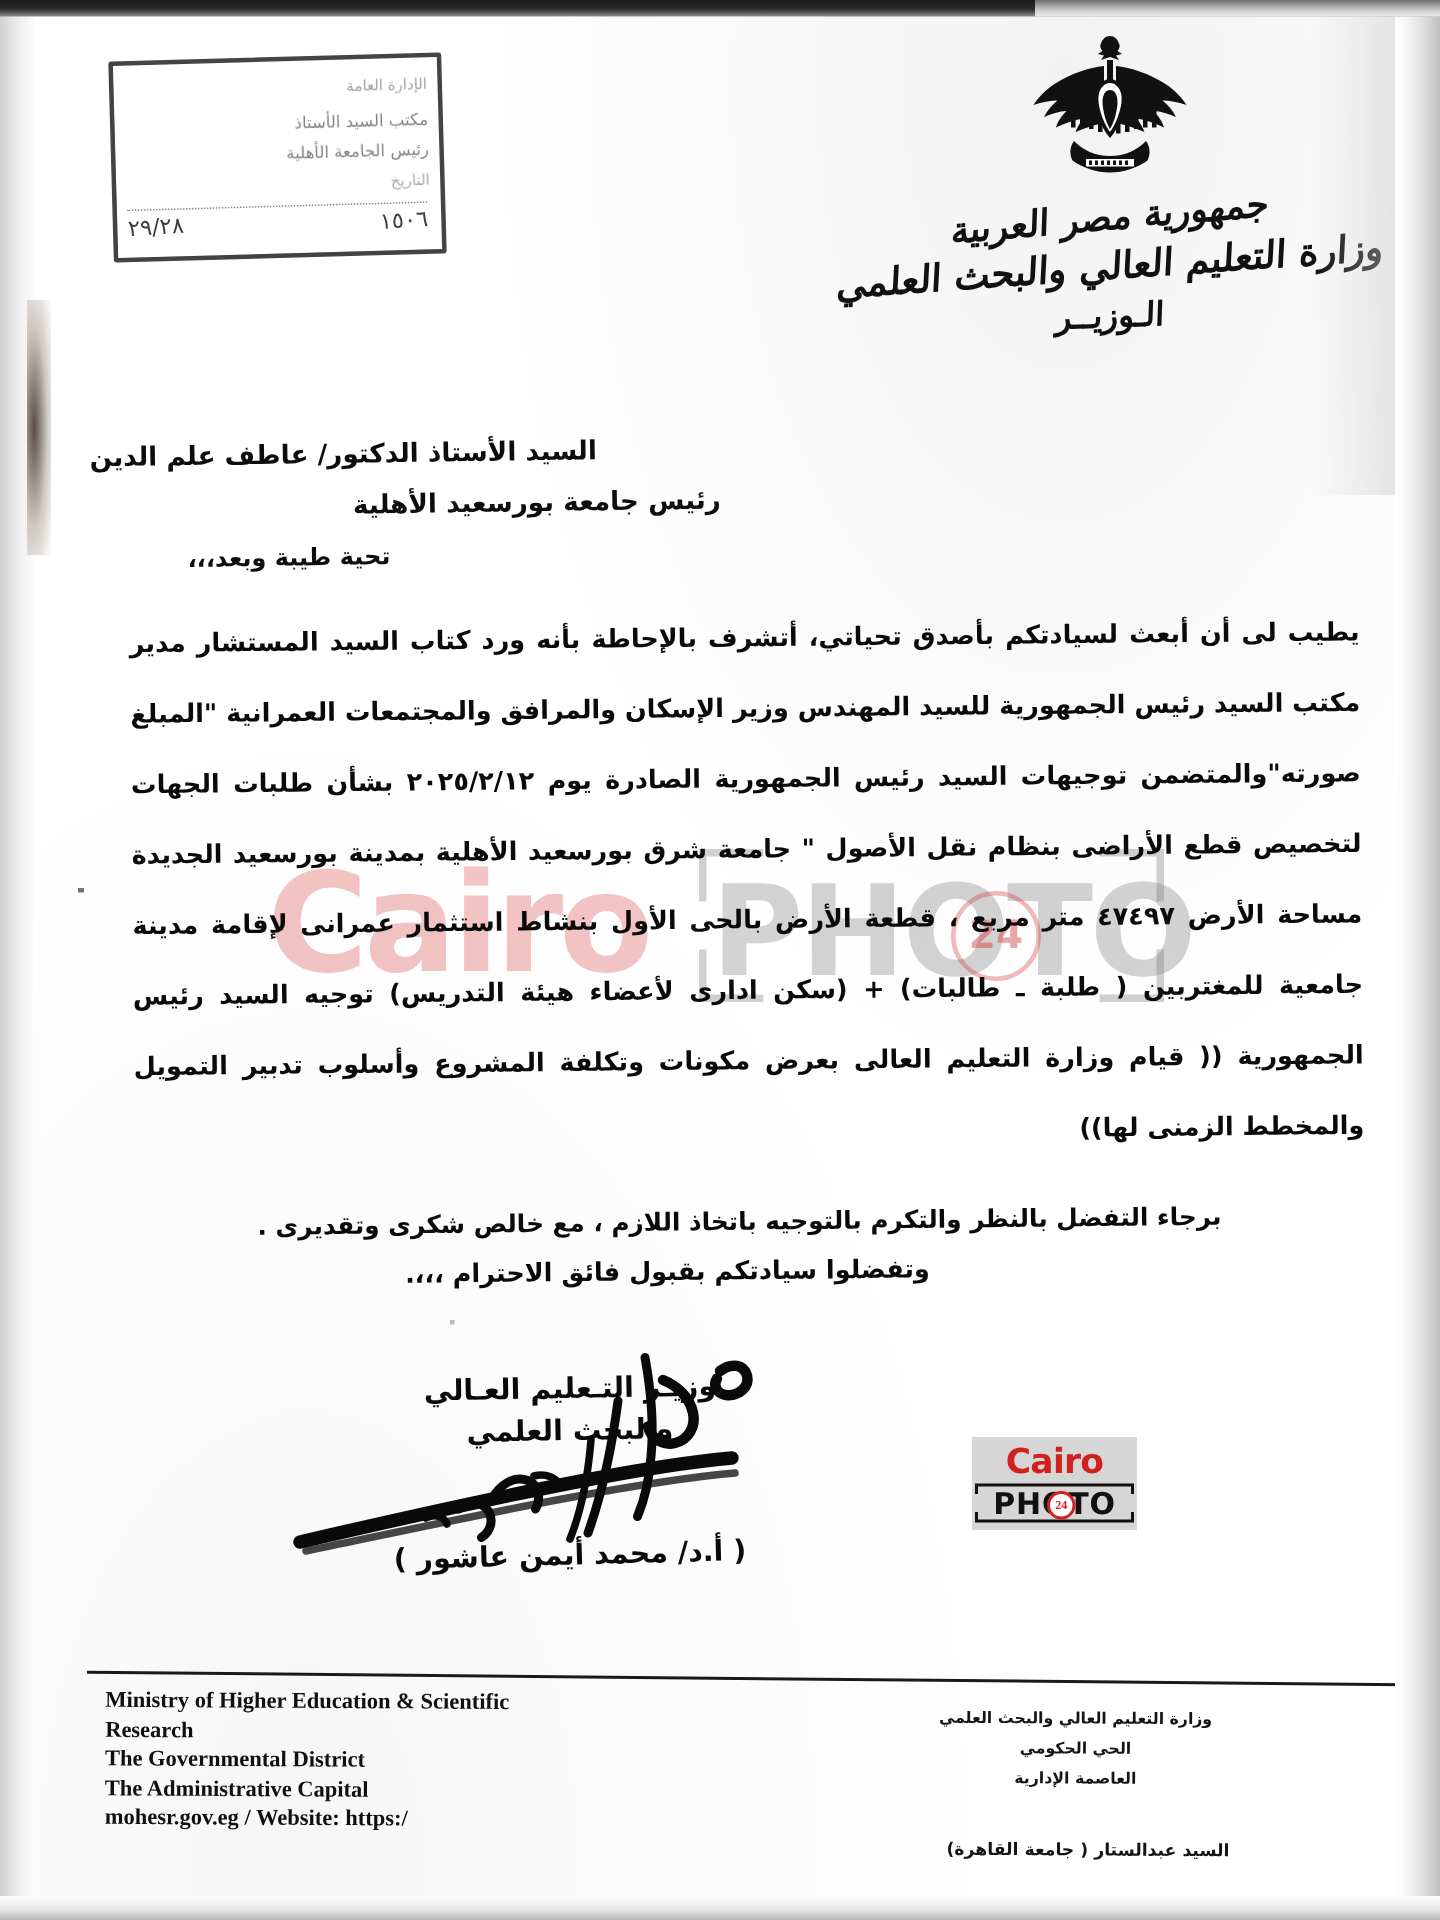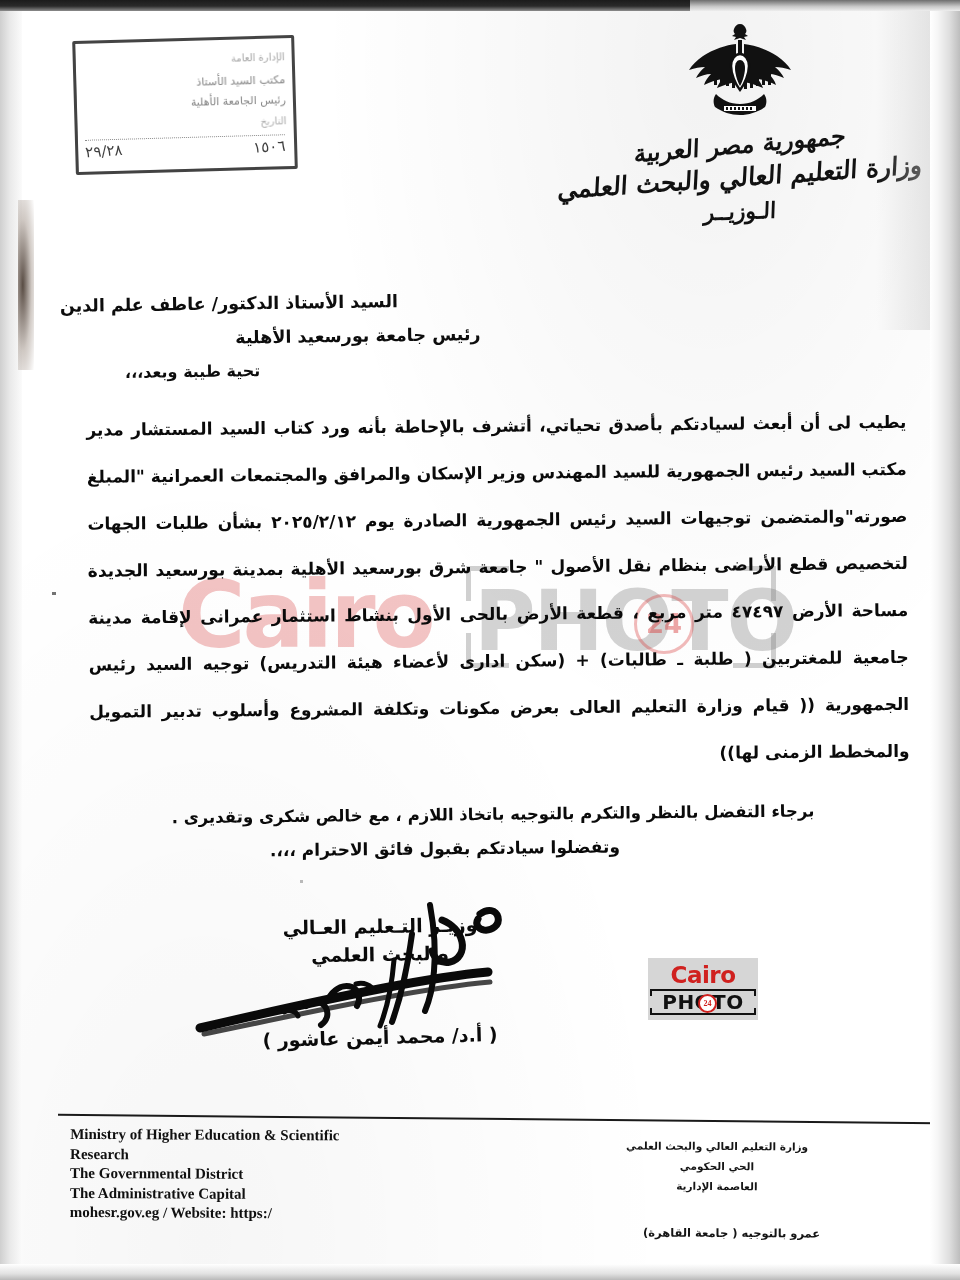--- a/index.html
+++ b/index.html
@@ -476,16 +476,16 @@
     <div>The Administrative Capital</div>
     <div>mohesr.gov.eg / Website: https:/</div>
   </div>
 
   <div class="footer-ar">
     <div>وزارة التعليم العالي والبحث العلمي</div>
     <div>الحي الحكومي</div>
     <div>العاصمة الإدارية</div>
   </div>
 
-  <div class="footer-credit">عمرو بالتوجيه ( جامعة القاهرة)</div>
+  <div class="footer-credit">السيد عبدالستار ( جامعة القاهرة)</div>
 
   <div class="paper-tint"></div>
 </div>
 
 </body></html>

